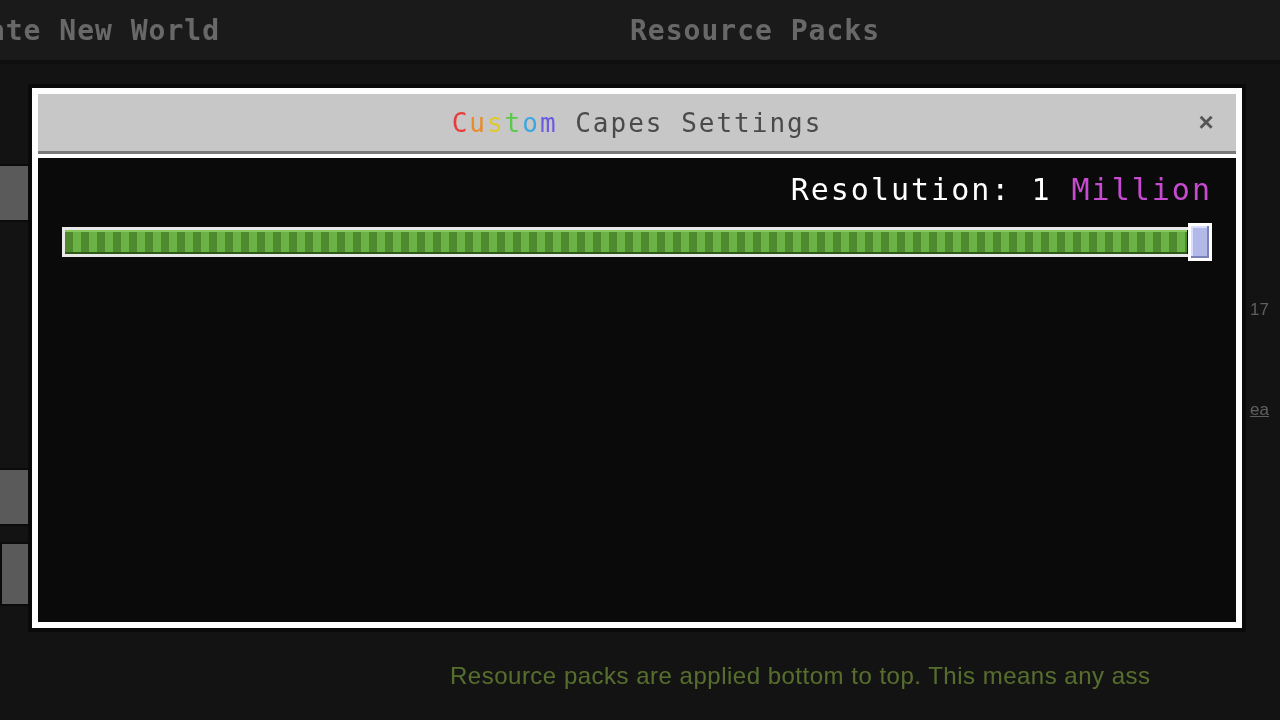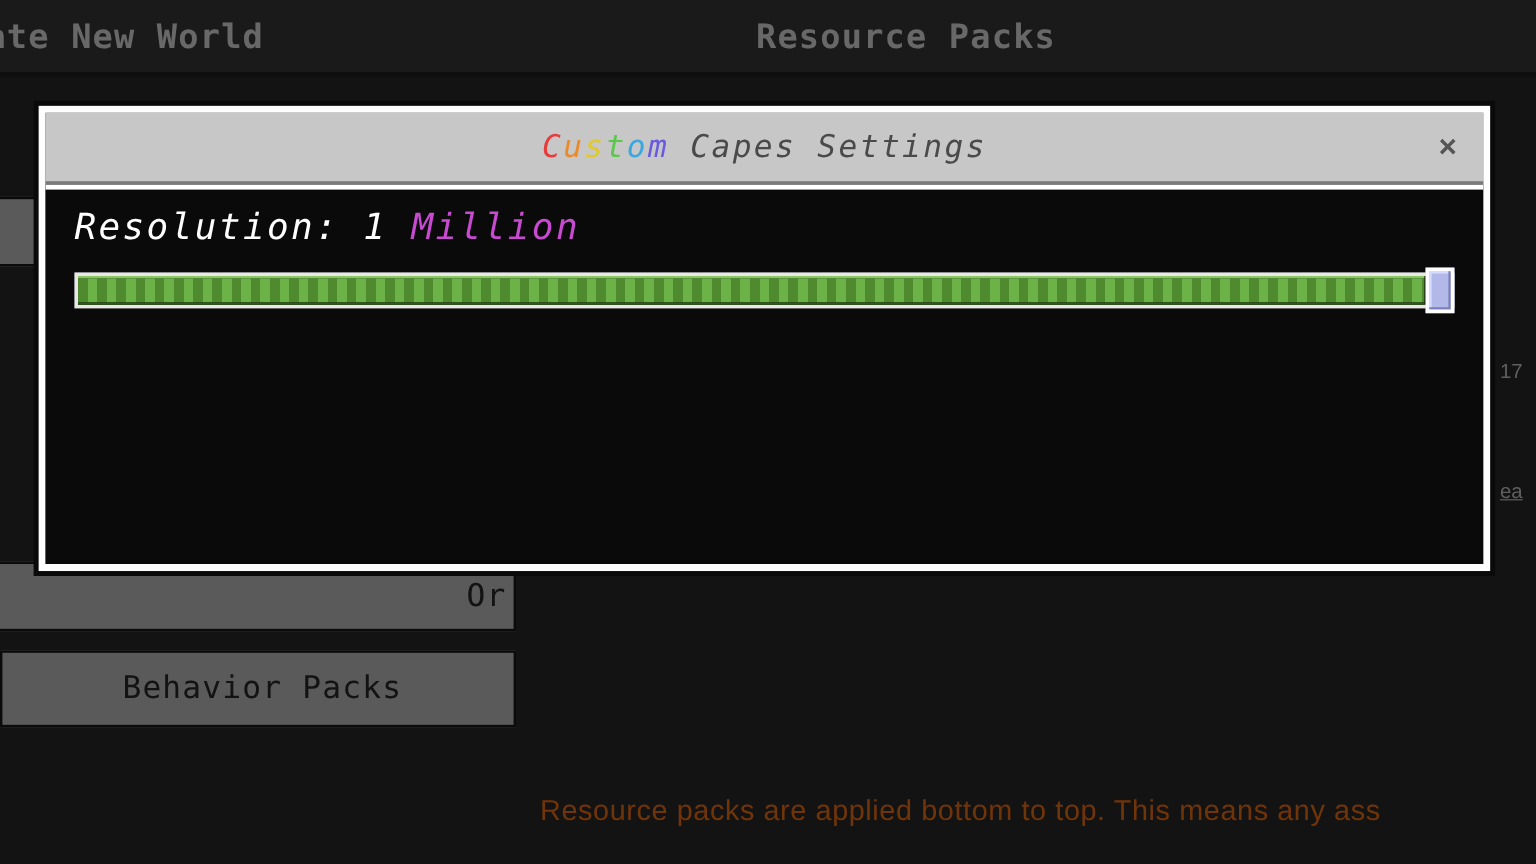--- a/index.html
+++ b/index.html
@@ -37,36 +37,36 @@
     background: #c8c8c8; color: #2a2a2a;
     border: 2px solid #1a1a1a;
     height: 64px; margin-top: 6px;
     display: flex; align-items: center; padding-left: 14px;
     font-size: 26px; letter-spacing: 1px;
   }
   .bg-tab.short { height: 58px; }
 
   .bg-right-txt {
     position: absolute; left: 450px; top: 660px; right: 20px;
-    color: #f97316; font-size: 24px; letter-spacing: 0.5px;
+    color: #bef264; font-size: 24px; letter-spacing: 0.5px;
     line-height: 1.35;
     font-family: "Segoe UI", Arial, sans-serif;
   }
 
   
   .modal {
     position: absolute;
     left: 32px; top: 88px;
-    width: 1210px; height: 388px;
+    width: 1210px; height: 540px;
     background: #141414;
     border: 6px solid #fefefe;
     outline: 4px solid #0a0a0a;
     box-shadow: 0 0 0 2px #000;
     z-index: 10;
-    display: flex; flex-direction: column; font-style: italic;
+    display: flex; flex-direction: column;
   }
   .modal-titlebar {
     height: 60px;
     background: #c7c7c7;
     display: flex; align-items: center; justify-content: center;
     position: relative;
     border-bottom: 3px solid #7a7a7a;
   }
   .modal-title {
     font-size: 26px; letter-spacing: 2px;
@@ -87,20 +87,21 @@
   .modal-body {
     flex: 1;
     border-top: 4px solid #fff;
     background: #0a0a0a;
     padding: 14px 24px;
   }
 
   .setting-label {
     font-size: 30px; letter-spacing: 2px;
     color: #fff;
+    text-align: right;
   }
   .setting-label .value { color: #fff; }
   .setting-label .suffix { color: #c74ad1; }
 
   .slider-wrap {
     margin-top: 16px;
     position: relative;
     height: 38px;
   }
   .slider-track {

